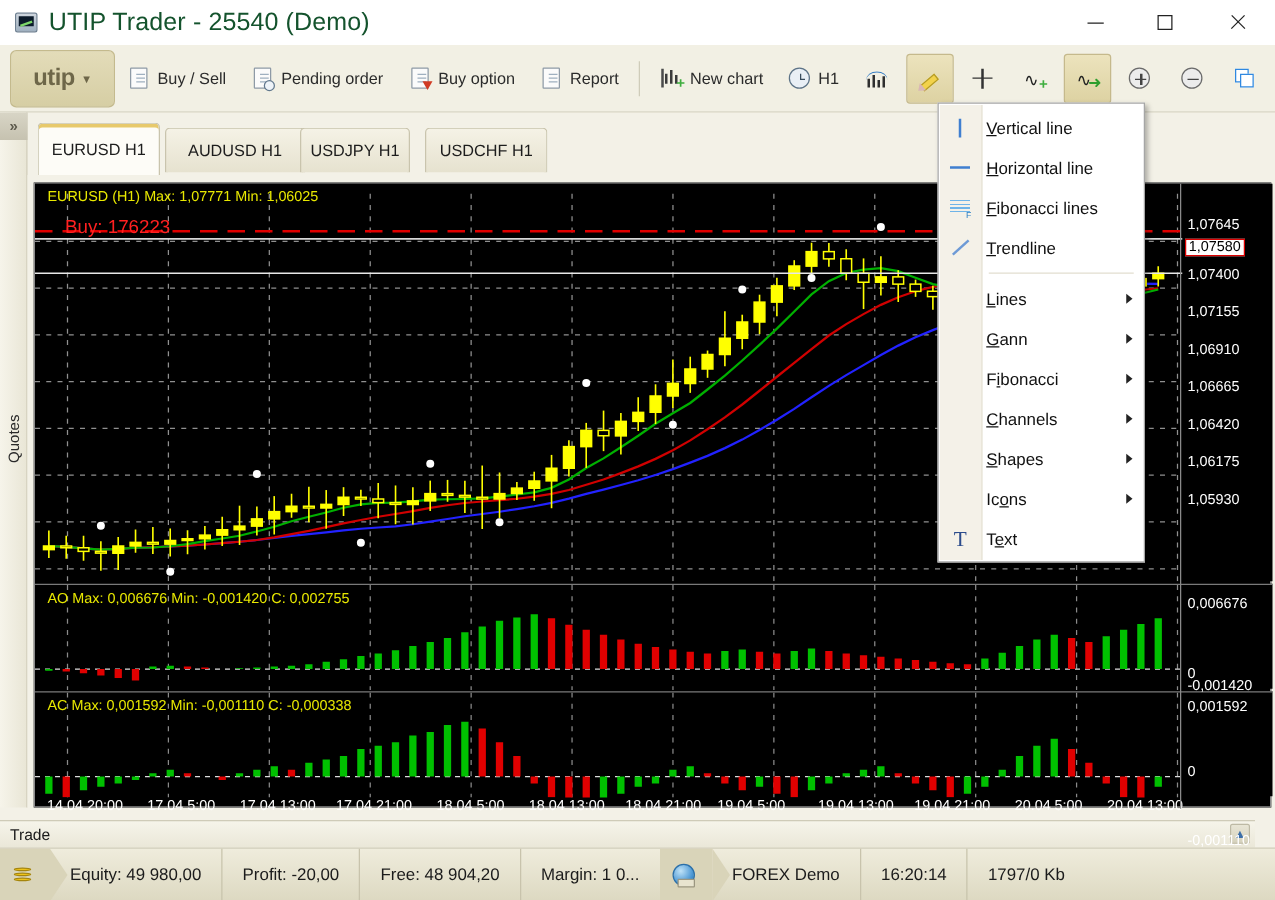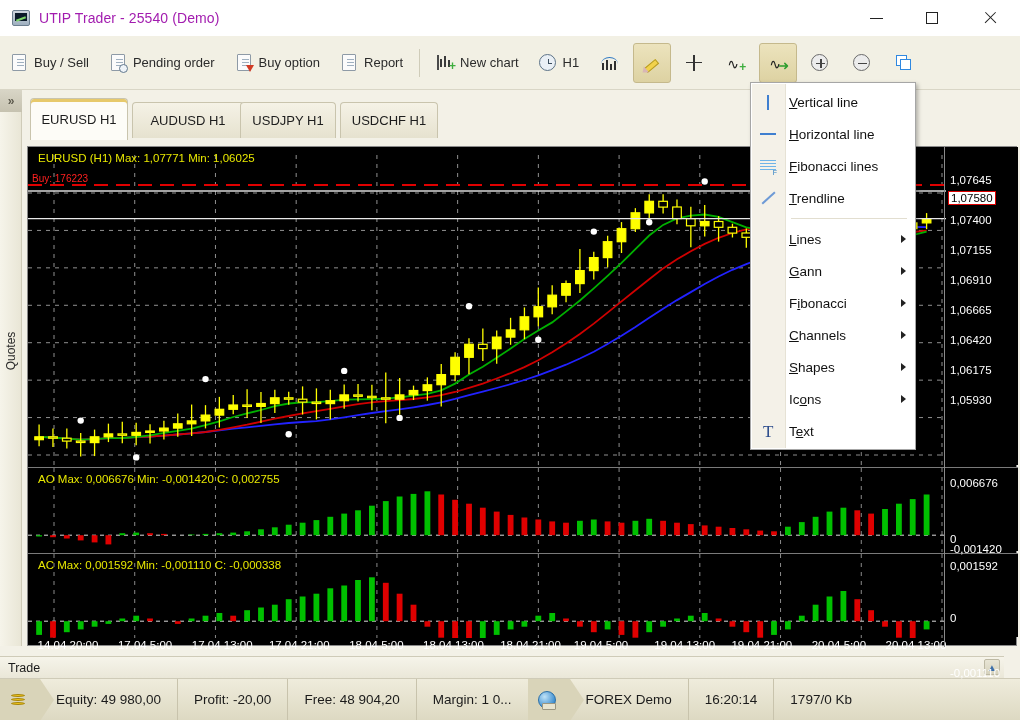--- a/index.html
+++ b/index.html
@@ -24,21 +24,21 @@
     border:1px solid #6d7f90; border-radius:2px; position:relative;
   }
   .titlebar .app-icon:after{
     content:""; position:absolute; left:2px; top:2px; right:2px; bottom:4px;
     background:#0b1a2a;
   }
   .titlebar .app-icon:before{
     content:""; position:absolute; left:3px; top:7px; width:10px; height:2px;
     background:#7dd66a; transform:rotate(-20deg); z-index:2;
   }
-  .titlebar .title { font-size:14px; color:#a21caf; letter-spacing:.1px; }
+  .titlebar .title { font-size:20px; color:#14532d; letter-spacing:.1px; }
   .winbtns { position:absolute; right:0; top:0; height:36px; display:flex; }
   .winbtn {
     width:56px; height:36px; display:flex; align-items:center; justify-content:center;
     font-size:15px; color:#222; background:transparent;
   }
   .winbtn.close { width:60px; }
   .glyph-min { width:13px; height:1px; background:#222; }
   .glyph-max { width:12px; height:12px; border:1.4px solid #222; }
   .glyph-close { position:relative; width:14px; height:14px; }
   .glyph-close:before,.glyph-close:after{
@@ -167,21 +167,21 @@
   }
   .pane{ position:absolute; left:0; background:#000; }
   .pane-price{ top:0; width:990px; height:318px; }
   .pane-ao{ top:320px; width:990px; height:84px; border-top:1px solid #7a7a7a;}
   .pane-ac{ top:406px; width:990px; height:84px; border-top:1px solid #7a7a7a;}
   .pane-label{
     position:absolute; left:10px; top:5px; font-size:11.5px; color:#e8e800;
     font-family:"Liberation Sans", sans-serif; white-space:nowrap; z-index:6;
   }
   .buylabel{
-    position:absolute; left:4px; top:26px; font-size:10px; color:#ff2020; z-index:6;
+    position:absolute; left:24px; top:26px; font-size:15px; color:#ff2020; z-index:6;
   }
   .yaxis{
     position:absolute; right:0; top:0; width:72px; height:500px; z-index:5;
     border-left:1px solid #8a8a8a;
   }
   .ytick{ position:absolute; left:5px; font-size:11.5px; color:#ffffff; white-space:nowrap;}
   .ylive{
     position:absolute; left:3px; font-size:11.5px; color:#000; background:#fff;
     border:1px solid #d00; padding:0 2px; white-space:nowrap;
   }
@@ -271,20 +271,24 @@
       <div class="winbtn">
           <span class="glyph-max"></span>
         </div>
       <div class="winbtn close">
           <span class="glyph-close"></span>
         </div>
     </div>
   </div>
 
   <div class="toolbar">
+    <div class="utip-btn">
+      <span>utip</span>
+      <span class="caret">▼</span>
+    </div>
 
     <div class="tb-item">
       <span class="tb-icon">
           <span class="ic-doc" style="position:absolute;"></span>
         </span>
       <span>Buy / Sell</span>
     </div>
 
     <div class="tb-item">
       <span class="tb-icon">
@@ -389,21 +393,21 @@
     <div class="rail-label">Quotes</div>
   </div>
 
   <div class="tabstrip" id="tabstrip">
       <div class="tab active" style="left: 8px; width: 98px;">
         <span>EURUSD H1</span>
       </div>
       <div class="tab" style="left: 110px; width: 112px;">
         <span>AUDUSD H1</span>
       </div>
-      <div class="tab" style="left: 218px; width: 96px;">
+      <div class="tab" style="left: 218px; width: 88px;">
         <span>USDJPY H1</span>
       </div>
       <div class="tab" style="left: 318px; width: 98px;">
         <span>USDCHF H1</span>
       </div>
     </div>
 
   <div class="chartwrap">
     <div class="chart" id="chart">
 

